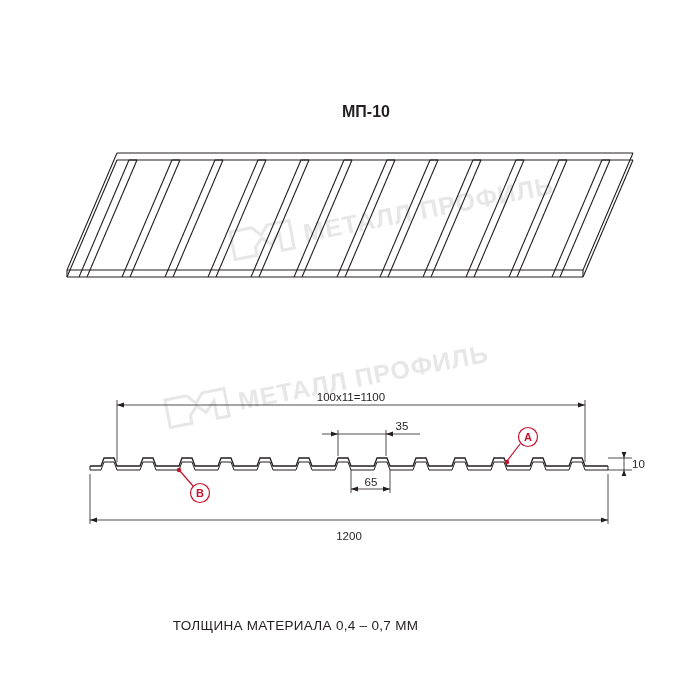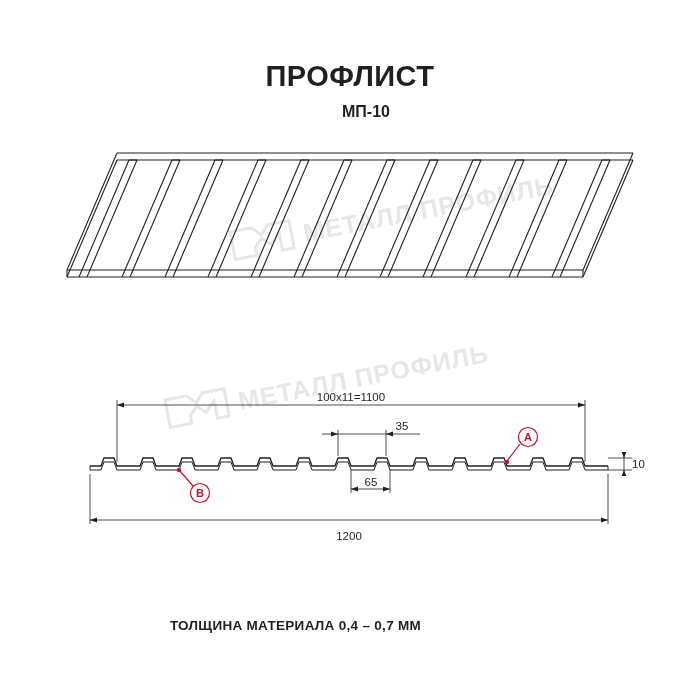--- a/index.html
+++ b/index.html
@@ -40,21 +40,21 @@
     font-weight: bold;
     color: #231f20;
   }
   .footer-note {
     position: absolute;
     top: 618px;
     left: 0;
     width: 591px;
     text-align: center;
     font-size: 13.5px;
-    font-weight: bold;
+    font-weight: normal;
     letter-spacing: 0.3px;
     color: #231f20;
   }
   svg.drawing {
     position: absolute;
     top: 0;
     left: 0;
     width: 700px;
     height: 700px;
   }
@@ -75,21 +75,20 @@
     font-size: 11px;
     font-weight: bold;
     fill: #c4122f;
   }
 </style>
 </head>
 <body>
 
 <div class="page">
 
-  <div class="title">ПРОФЛИСТ</div>
   <div class="subtitle">МП-10</div>
 
   <svg class="drawing" viewBox="0 0 700 700">
 
     <g opacity="1">
       <g transform="translate(230,232) rotate(-11)">
         <path d="M0,28 L0,0 L22,0 L30,9 L38,0 L60,0 L60,28 L48,28 L48,10 L38,20 L30,12 L22,20 L22,28 Z" fill="none" stroke="#e7e7e7" stroke-width="3"></path>
         <text class="wm-text" x="72" y="24">МЕТАЛЛ ПРОФИЛЬ</text>
       </g>
     </g>

